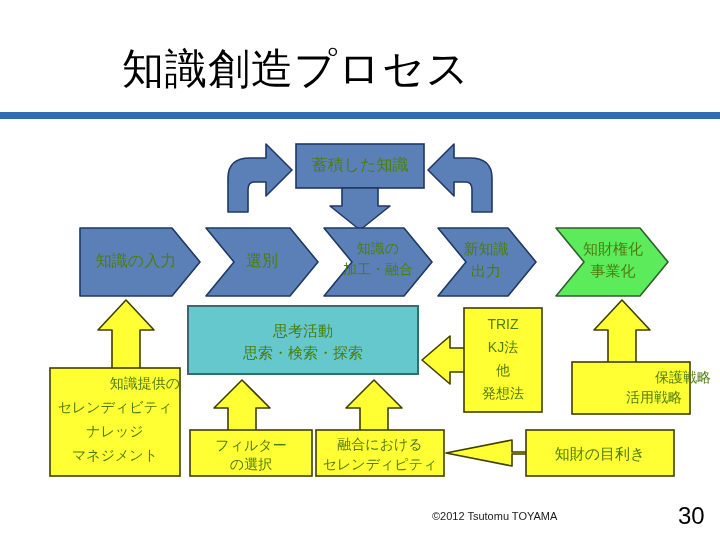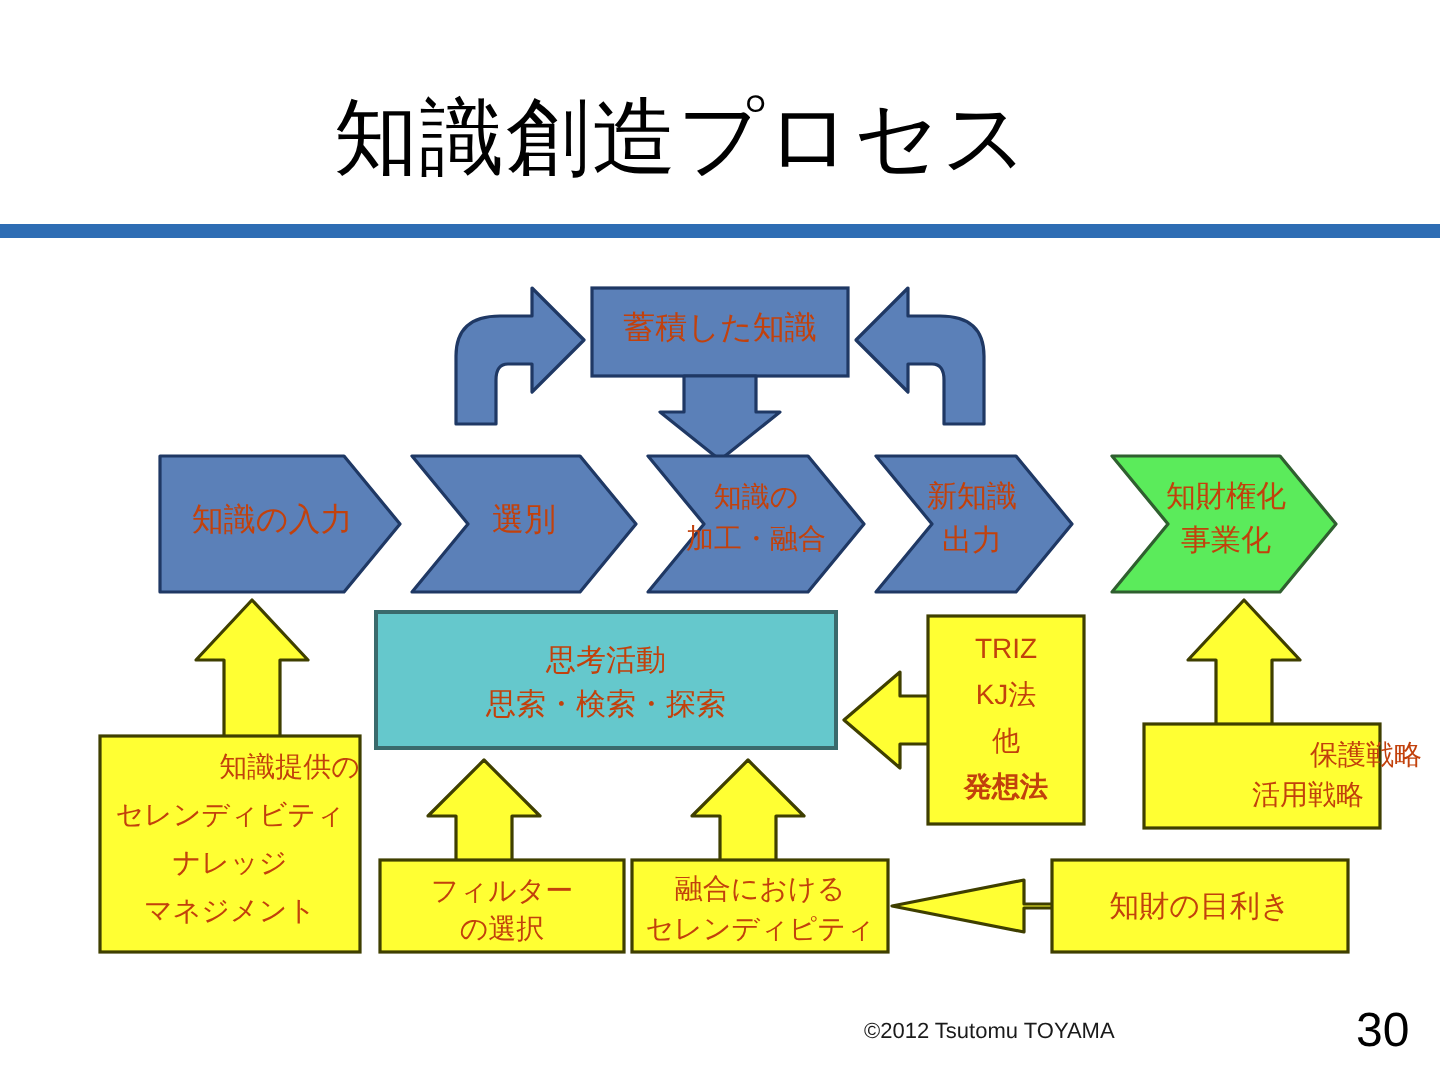--- a/index.html
+++ b/index.html
@@ -27,21 +27,20 @@
     position: absolute;
     left: 0;
     top: 44px;
     width: 592px;
     text-align: center;
     font-size: 42px;
     line-height: 50px;
     letter-spacing: 1px;
     color: #000000;
     white-space: nowrap;
-    margin-left: 45px;
   }
   .title-rule {
     position: absolute;
     left: 0;
     top: 112px;
     width: 720px;
     height: 7px;
     background: #2E6DB4;
   }
 
@@ -51,21 +50,21 @@
     left: 0; top: 0;
     width: 720px;
     height: 540px;
     overflow: visible;
   }
 
   
   .tx {
     position: absolute;
     text-align: center;
-    color: #c2410c;
+    color: #4d7c0f;
     white-space: pre;
     pointer-events: none;
   }
 
   .f16 { font-size: 16px; line-height: 19px; }
   .f15 { font-size: 15px; line-height: 18px; }
   .f14 { font-size: 14px; line-height: 17px; }
 
   
   .copyright {
@@ -160,21 +159,21 @@
 
   <div class="tx f14" style="left:190px; top:437px; width:122px;">フィルター</div>
   <div class="tx f14" style="left:190px; top:456px; width:122px;">の選択</div>
 
   <div class="tx f14" style="left:316px; top:436px; width:128px;">融合における</div>
   <div class="tx f14" style="left:314px; top:456px; width:132px;">セレンディピティ</div>
 
   <div class="tx f14" style="left:464px; top:316px; width:78px;">TRIZ</div>
   <div class="tx f14" style="left:464px; top:339px; width:78px;">KJ法</div>
   <div class="tx f14" style="left:464px; top:362px; width:78px;">他</div>
-  <div class="tx f14" style="left:464px; top:385px; width:78px;font-weight:bold;">発想法</div>
+  <div class="tx f14" style="left:464px; top:385px; width:78px;">発想法</div>
 
   <div class="tx f14" style="left:572px; top:369px; width:142px;padding-left:40px;">保護戦略</div>
   <div class="tx f14" style="left:595px; top:389px; width:118px;">活用戦略</div>
 
   <div class="tx f15" style="left:526px; top:445px; width:148px;">知財の目利き</div>
 
   <div class="copyright">©2012 Tsutomu TOYAMA</div>
   <div class="page-no">30</div>
 
 </div>

